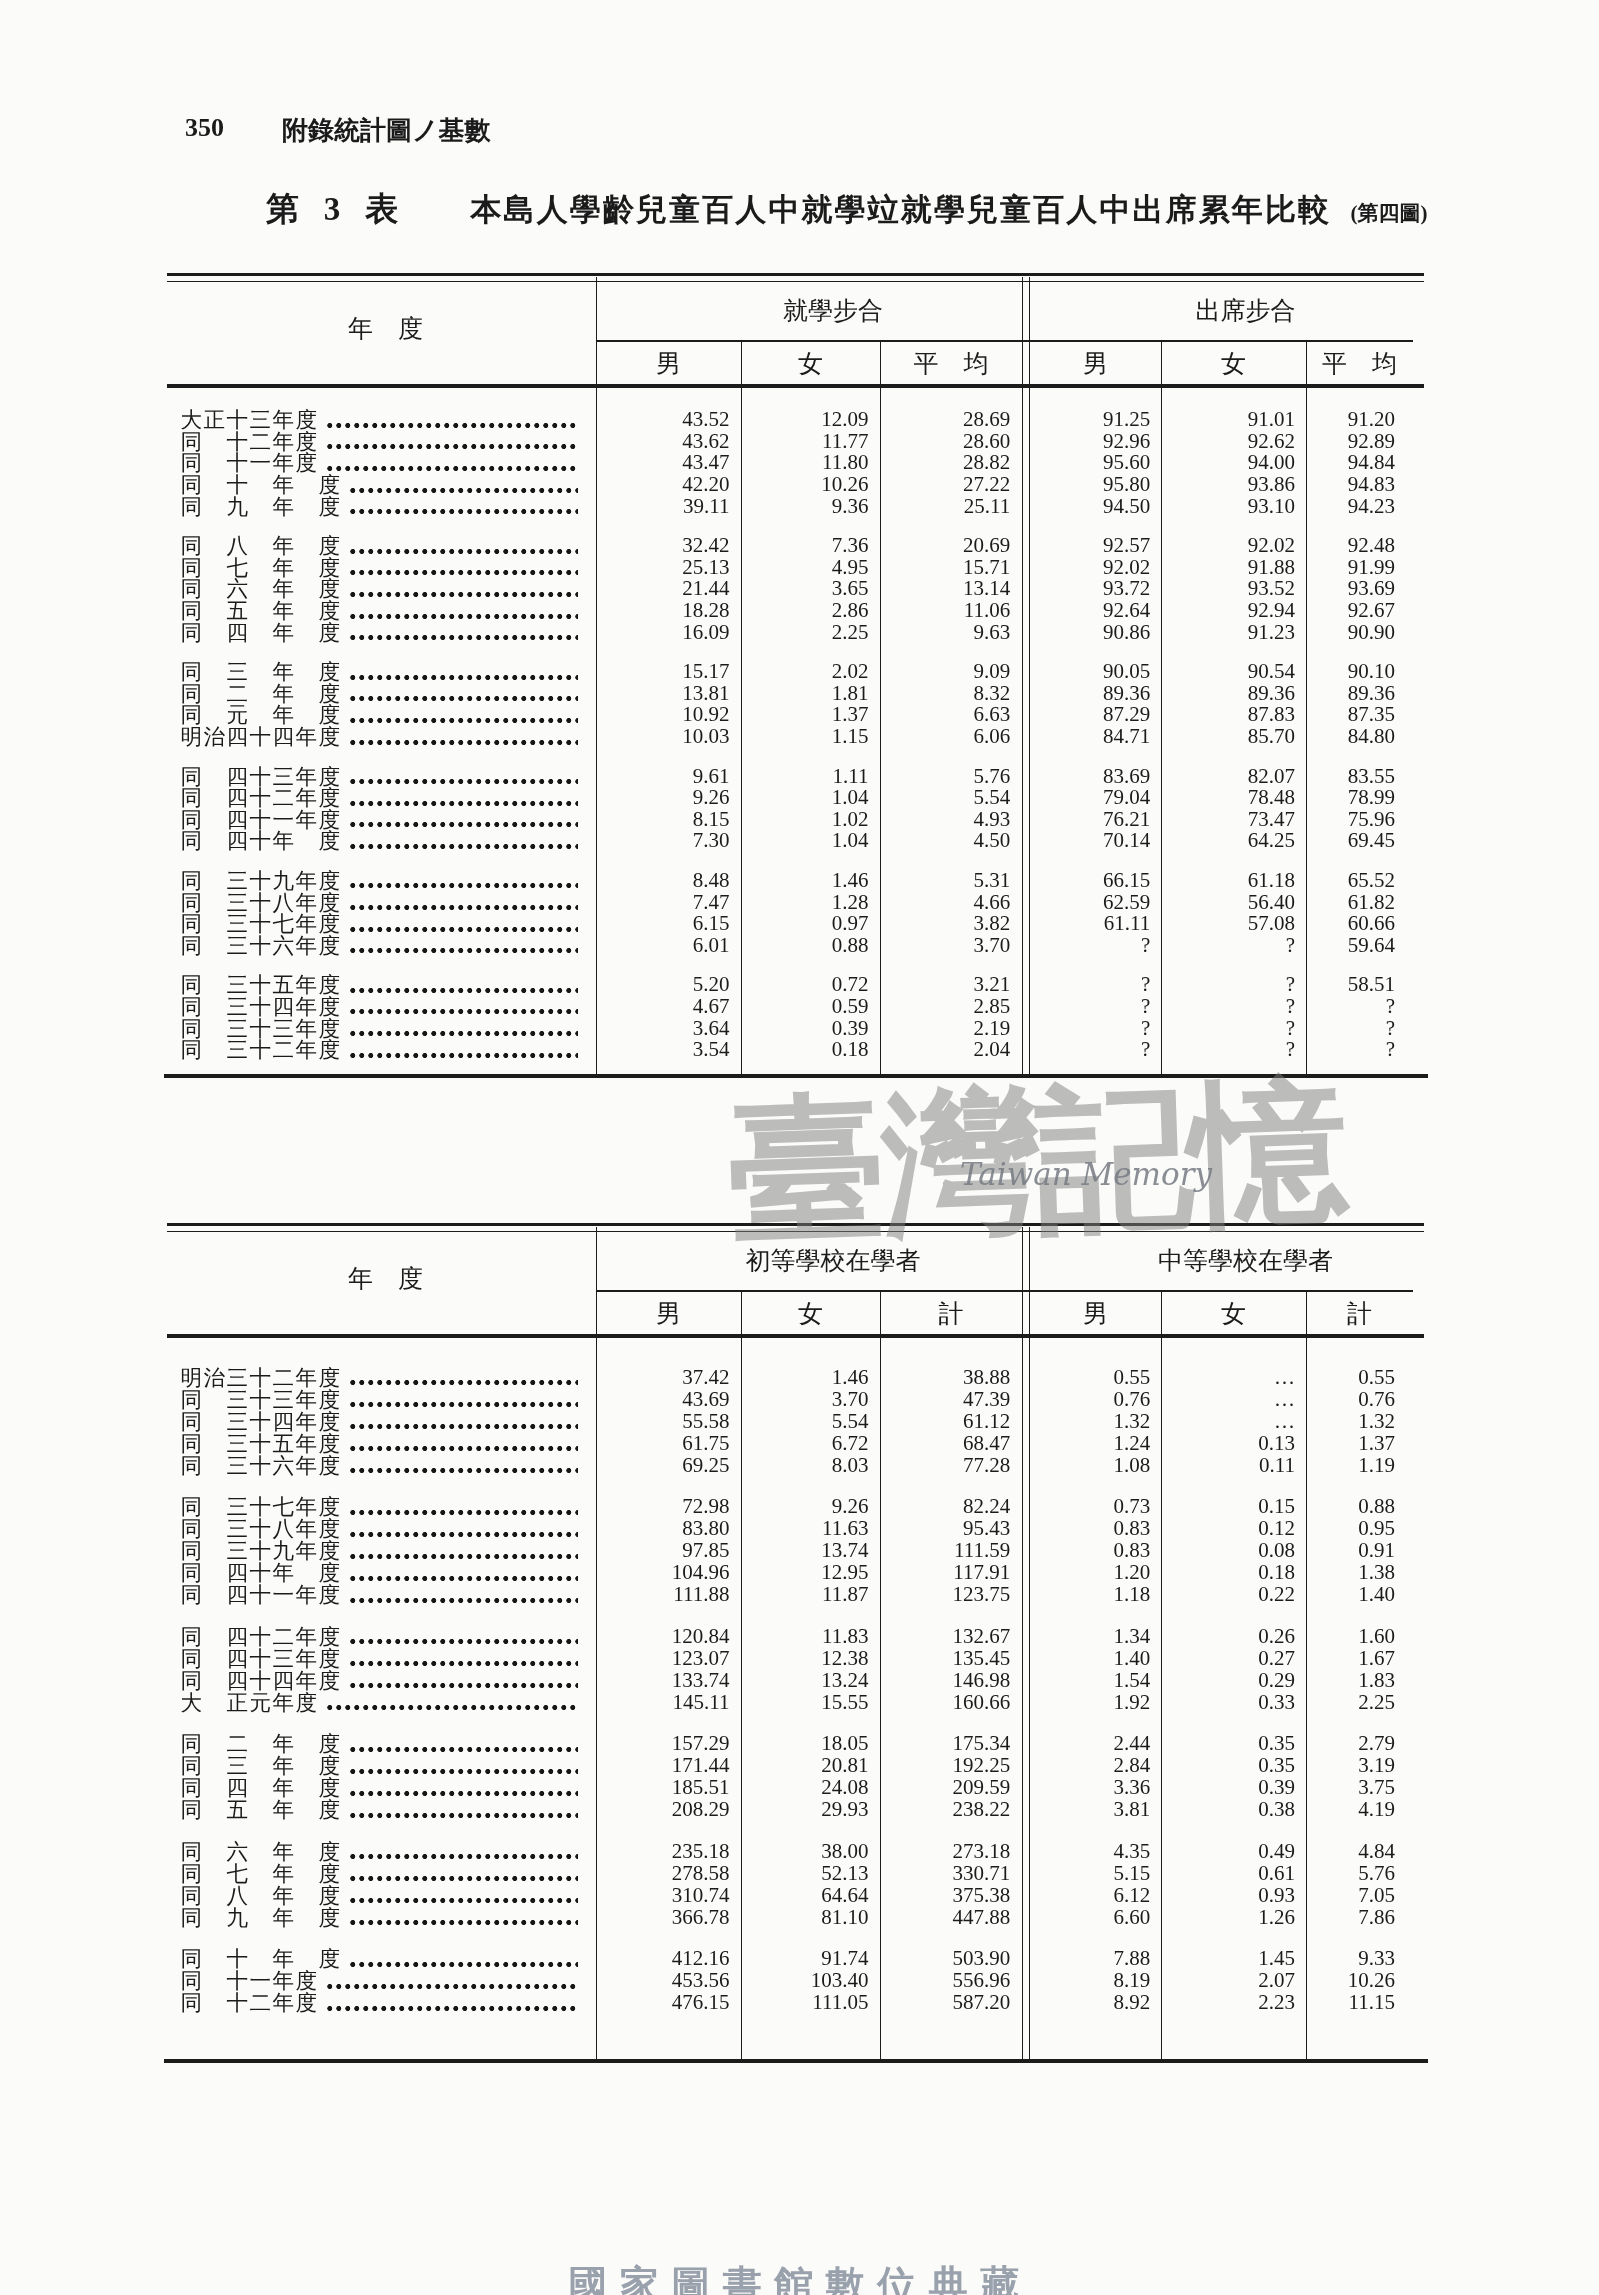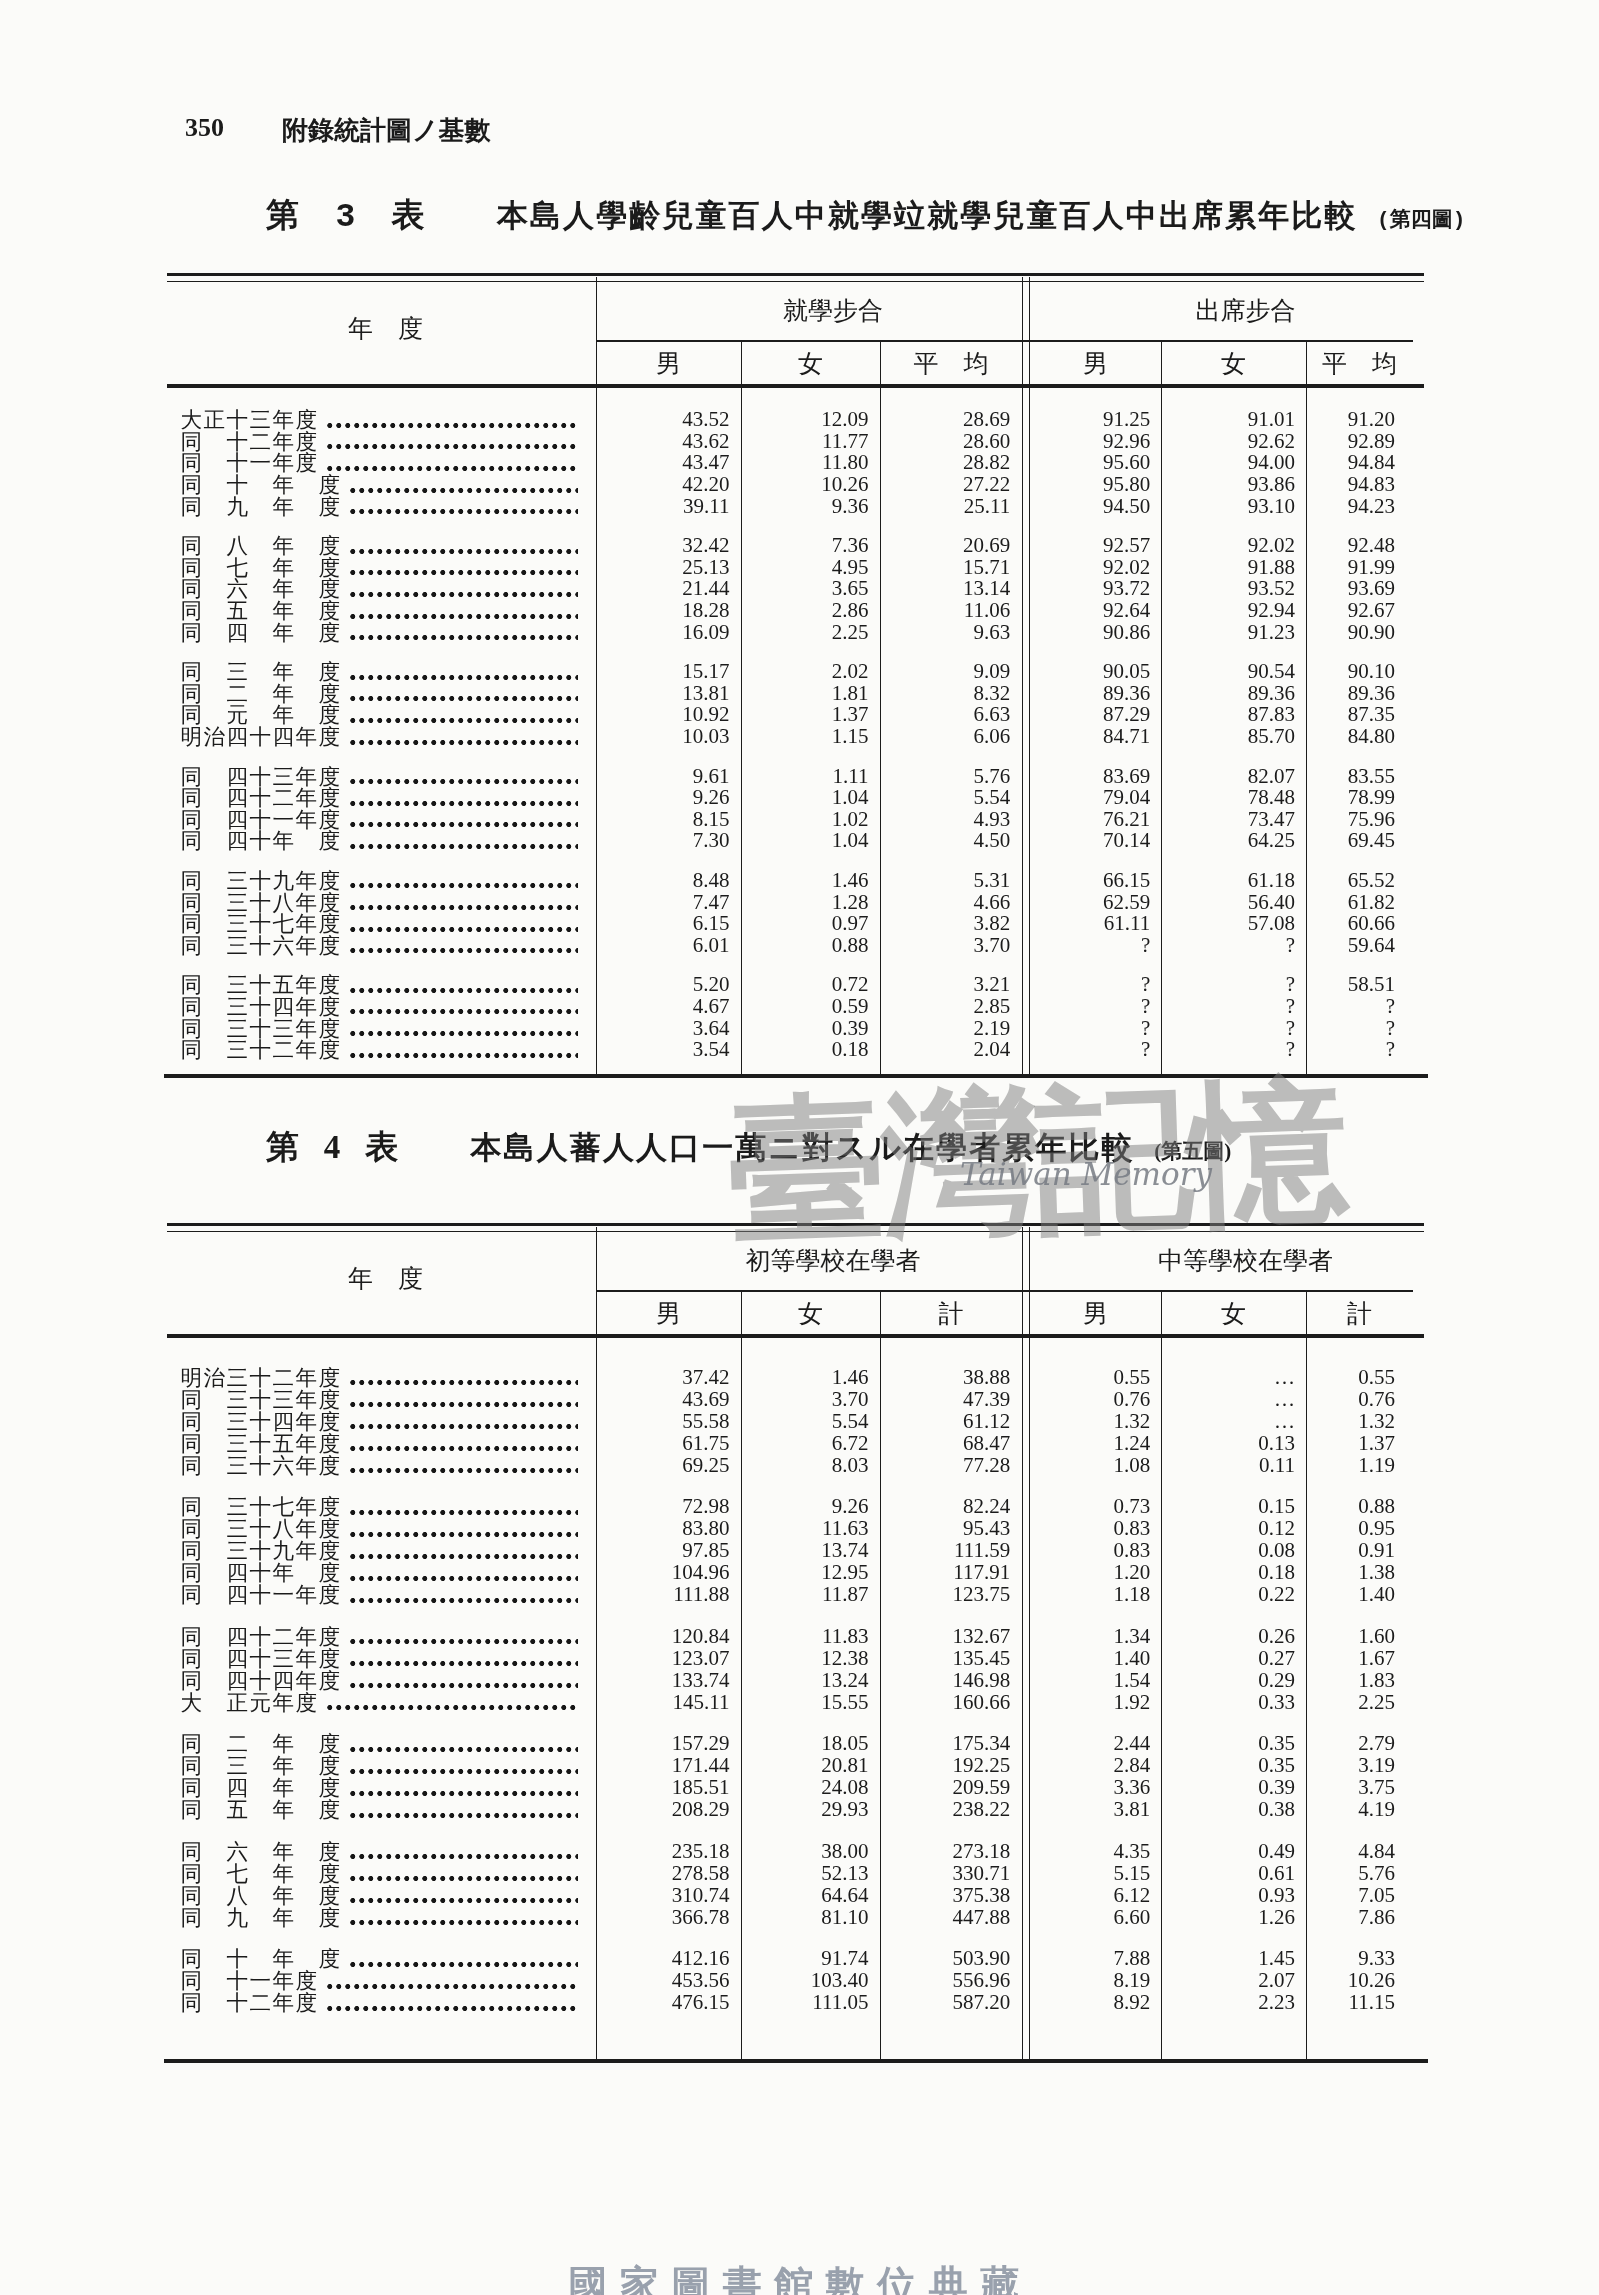--- a/index.html
+++ b/index.html
@@ -9,21 +9,21 @@
     font-family:"Liberation Serif","DejaVu Serif",serif;
   }
   .page{position:absolute;inset:0;}
 
   
   .pagehead{position:absolute;top:113px;left:185px;display:flex;gap:58px;
     font-weight:bold;font-size:26px;white-space:pre;}
 
   
   .ttl{position:absolute;left:266px;display:flex;align-items:baseline;font-weight:bold;white-space:pre;}
-  .ttl3{top:193px;font-family:Liberation Mono, monospace;}
+  .ttl3{top:187px;}
   .ttl4{top:1125px;}
   .tnum{font-size:33px;letter-spacing:8.3px;}
   .tmain{font-size:31px;letter-spacing:2.1px;margin-left:64px;}
   .tfig{font-size:21px;margin-left:19.5px;}
 
   
   .tbl{position:absolute;left:175px;width:1238px;text-decoration:underline;}
   .t3{top:273px;height:805px;}
   .t4{top:1223px;height:840px;}
 
@@ -432,25 +432,20 @@
     <div class="rule botline"></div>
     <div class="v v-a"></div>
     <div class="v v-b"></div>
     <div class="v v-c"></div>
     <div class="v v-d1"></div>
     <div class="v v-d2"></div>
     <div class="v v-e"></div>
     <div class="v v-f"></div>
   </div>
 
-  <div class="ttl ttl4">
-    <span class="tnum">第 4 表</span>
-    <span class="tmain">本島人蕃人人口一萬ニ對スル在學者累年比較</span>
-    <span class="tfig">(第五圖)</span>
-  </div>
 
   <div class="tbl t4">
     <div class="rule top1"></div>
     <div class="rule top2"></div>
     <div class="year-cell">年　度</div>
     <div class="gcell g1">初等學校在學者</div>
     <div class="gcell g2">中等學校在學者</div>
     <div class="rule gunder"></div>
     <div class="scell s0">男</div>
     <div class="scell s1">女</div>

